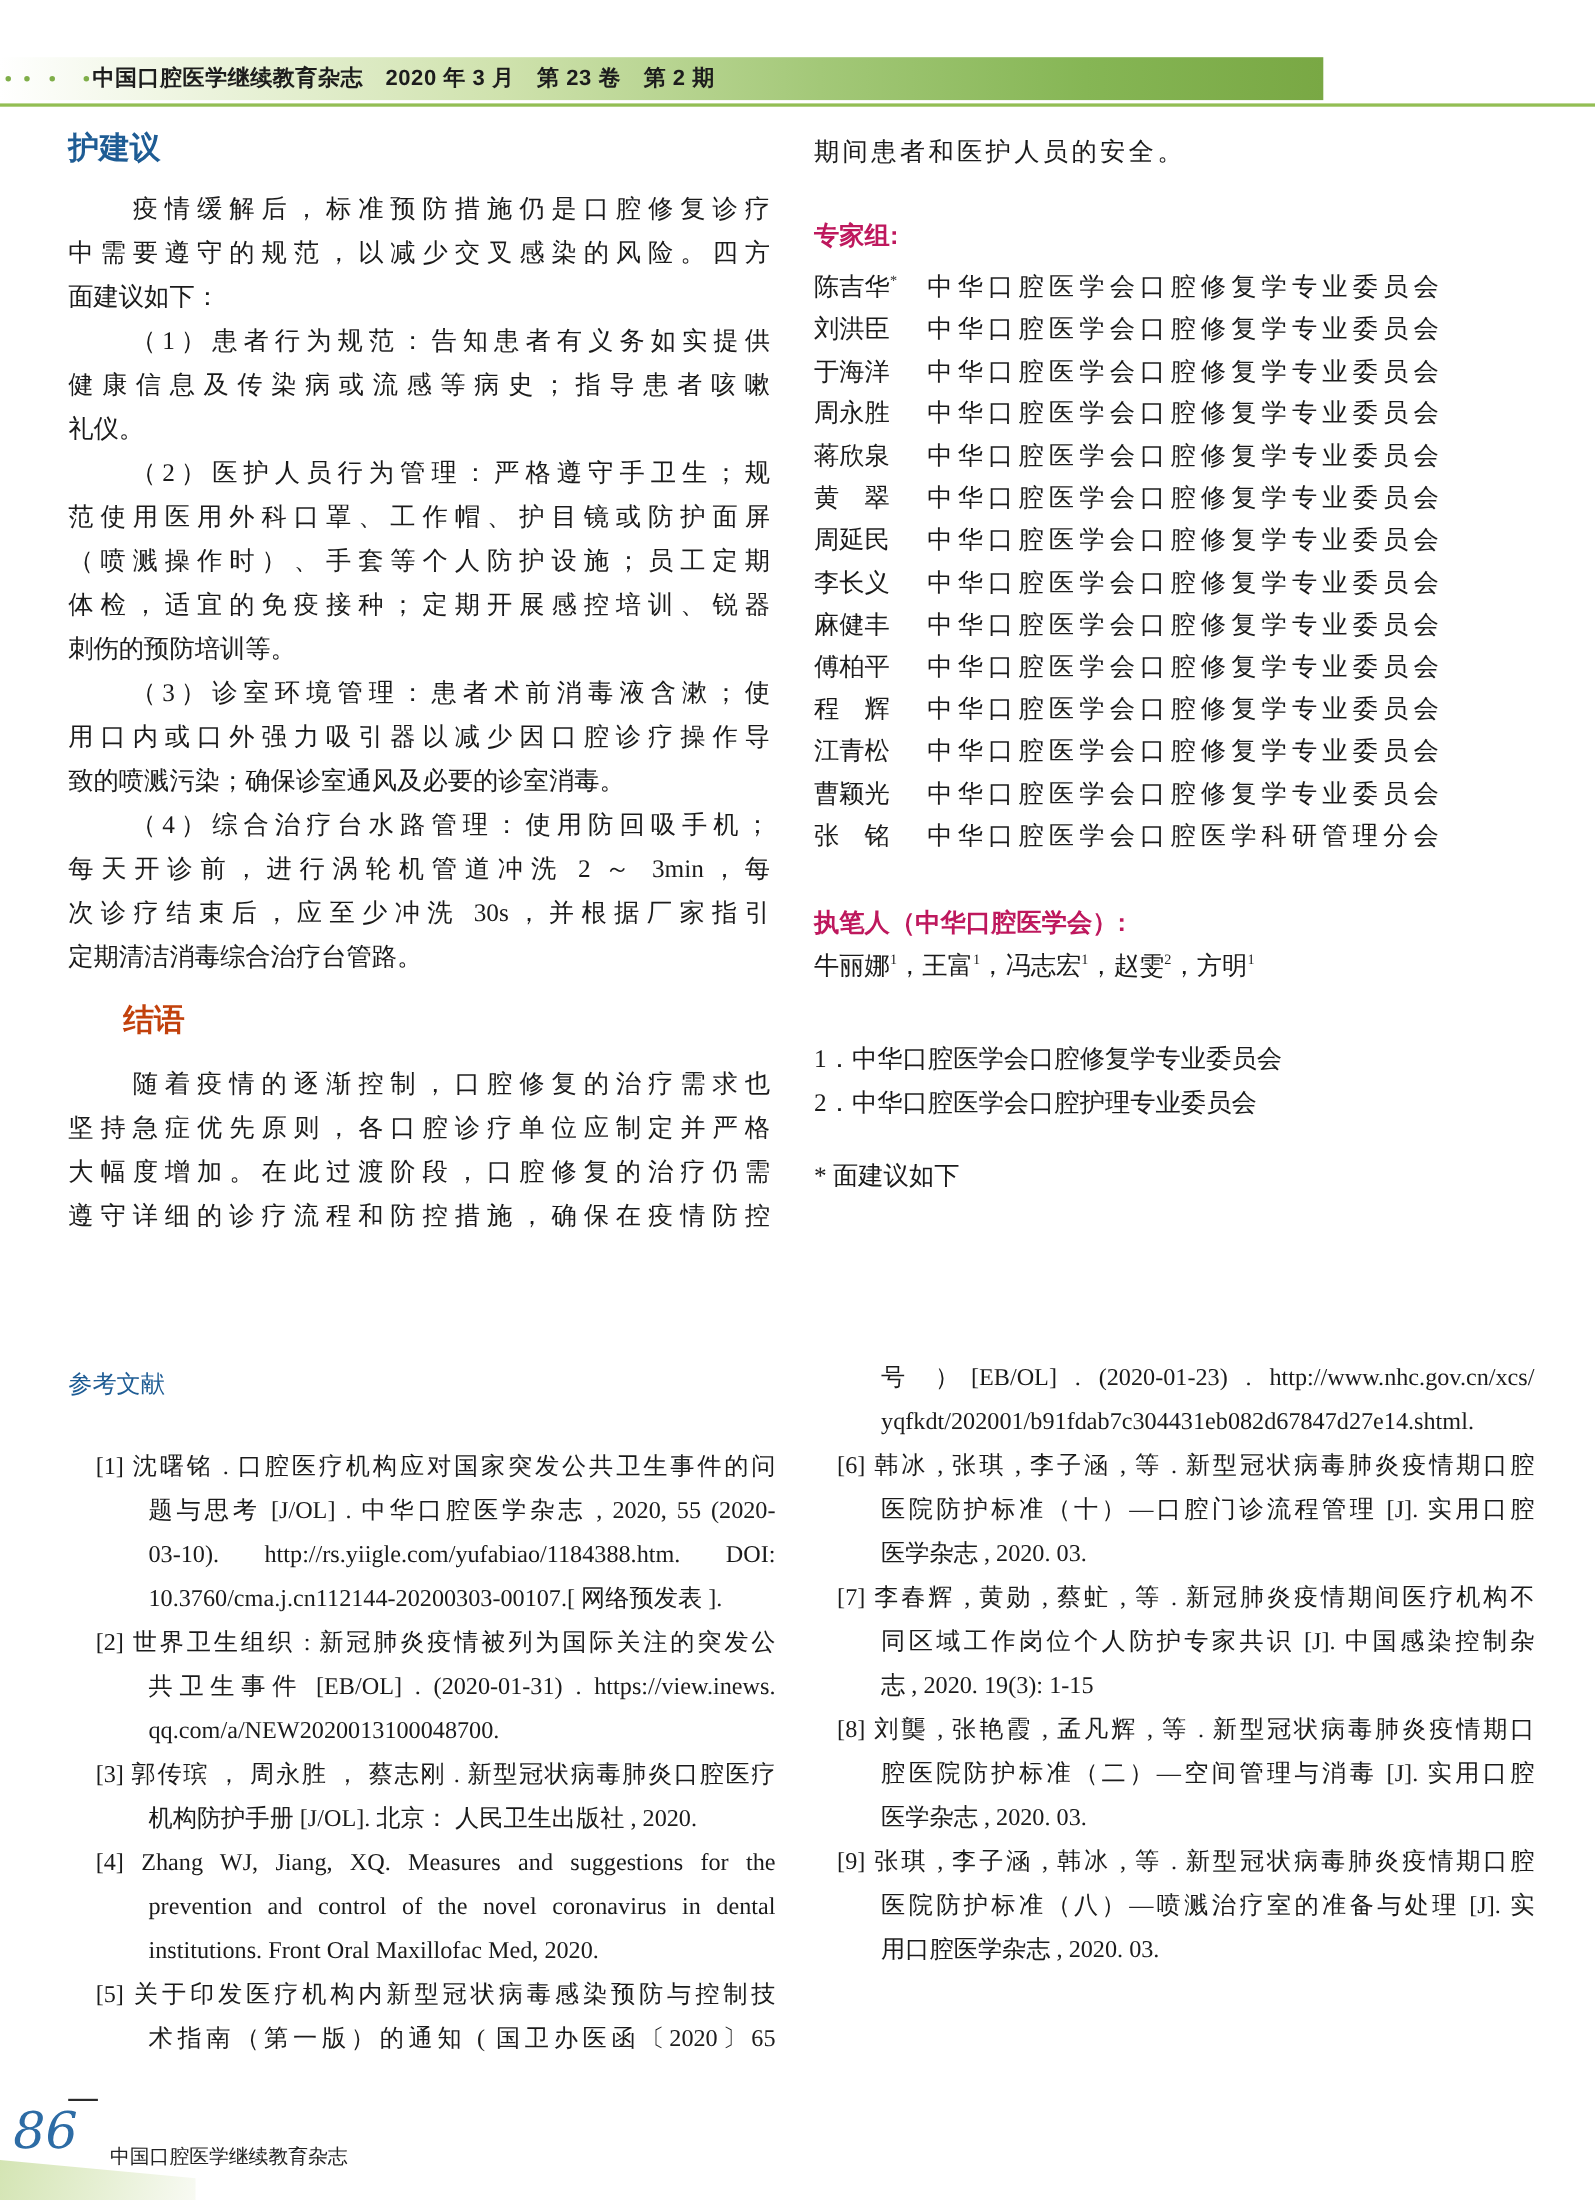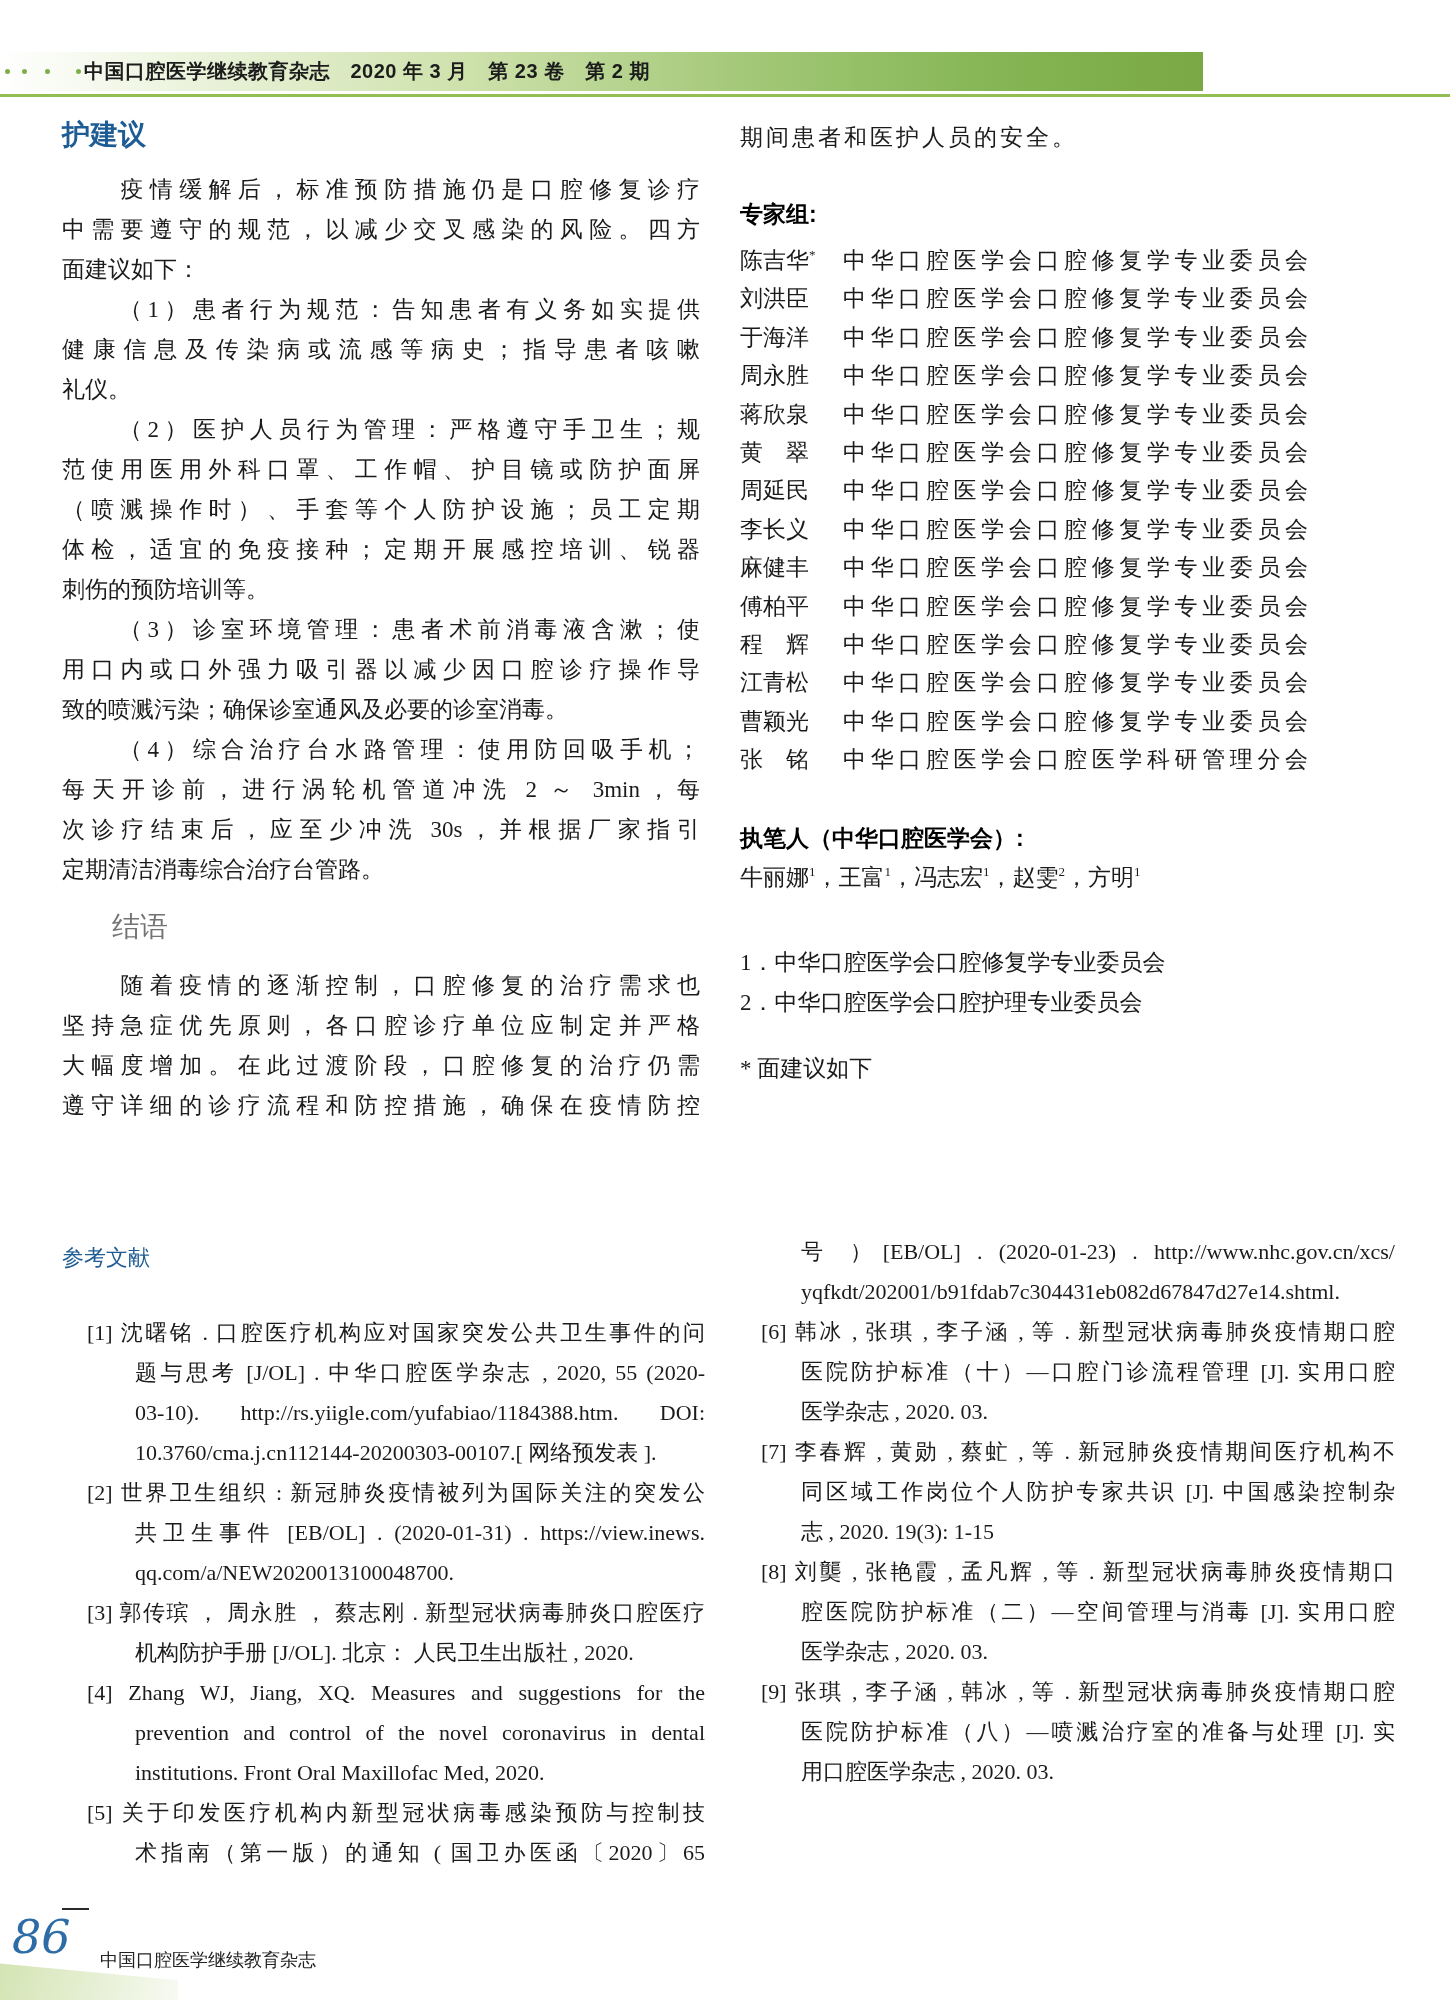--- a/index.html
+++ b/index.html
@@ -21,24 +21,24 @@
   .dot{position:absolute;top:17px;width:5px;height:5px;border-radius:50%;background:#7fae49;}
   .hr-green{position:absolute;left:0;top:94px;width:1450px;height:3px;background:#93be54;}
   
   .leftcol{position:absolute;left:62px;top:112px;width:638px;}
   .rightcol{position:absolute;left:740px;top:112px;width:568px;font-size:23px;}
   .j{text-align:justify;text-align-last:justify;-moz-text-align-last:justify;}
   .h1{font-weight:bold;color:#1e5c94;font-size:28px;line-height:46px;}
   .h1.ind{padding-left:44px;}
   .bodyblk{margin-top:12px;font-size:23px;line-height:40px;}
   .bl{min-height:40px;}
-  .h2{margin-top:14px;padding-left:50px;font-weight:normal;color:#737373;font-size:28px;line-height:46px;}
+  .h2{margin-top:14px;padding-left:50px;font-weight:bold;color:#c2410c;font-size:28px;line-height:46px;}
   .body2{margin-top:16px;font-size:23px;line-height:40px;}
   .carry{margin-top:8px;line-height:36px;letter-spacing:3px;}
-  .bh{margin-top:40px;font-weight:bold;font-size:23px;line-height:36px;color:#000000;}
+  .bh{margin-top:40px;font-weight:bold;font-size:23px;line-height:36px;color:#be185d;}
   .experts{margin-top:10px;}
   .exprow{display:flex;line-height:38.4px;}
   .ename{width:103px;flex:none;}
   .eaff{flex:1;text-align:justify;text-align-last:justify;-moz-text-align-last:justify;}
   .writersline{margin-top:4px;line-height:36px;}
   sup{font-size:13px;vertical-align:super;line-height:0;}
   .affils{margin-top:47px;line-height:40px;}
   .corr{margin-top:28px;line-height:36px;}
   
   .refhead{position:absolute;left:62px;top:1243px;font-weight:normal;color:#1e5c94;font-size:22px;}

